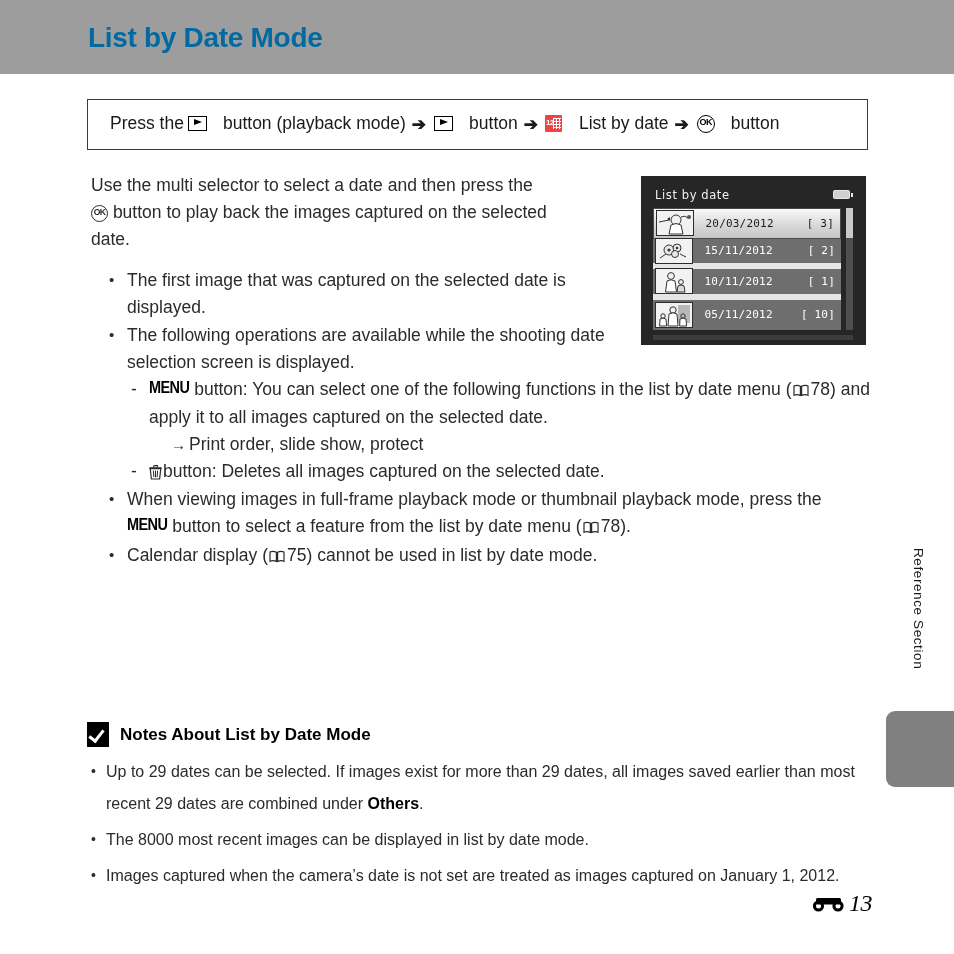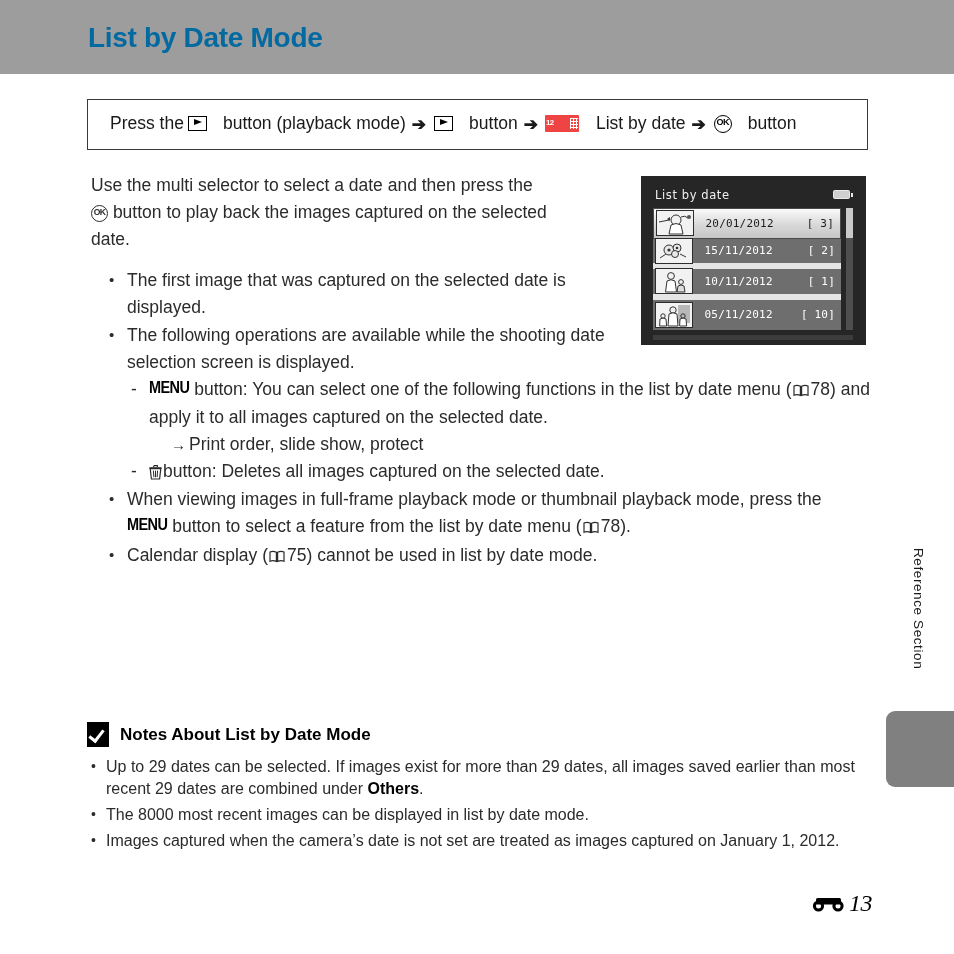--- a/index.html
+++ b/index.html
@@ -82,21 +82,21 @@
     display: inline-block;
     font-size: 17px;
     font-weight: bold;
     margin: 0 5px;
     line-height: 1;
     transform: translateY(1px);
   }
   
   .ico-cal {
     display: inline-block;
-    width: 34px; height: 17px;
+    width: 17px; height: 17px;
     background: #ef4444;
     position: relative;
     margin: 0 4px 0 2px;
     vertical-align: -3px;
     border-radius: 1px;
     overflow: hidden;
   }
   .ico-cal .cal-num {
     position: absolute;
     left: 1px; top: 3.5px;
@@ -400,21 +400,21 @@
   .notes-title {
     font-size: 17px;
     font-weight: bold;
     color: #000;
   }
   ul.notes-list {
     list-style: none;
     margin: 0;
     padding: 0;
     font-size: 16px;
-    line-height: 22px;
+    line-height: 32px;
     color: #2b2b2b;
   }
   ul.notes-list > li {
     position: relative;
     padding-left: 19px;
     margin-bottom: 4px;
   }
   ul.notes-list > li::before {
     content: "\2022";
     position: absolute;
@@ -483,21 +483,21 @@
         <svg width="36" height="24" viewBox="0 0 36 24">
           <rect x="0" y="0" width="36" height="24" fill="#f2f2f2"></rect>
           <path d="M2 11 L12 9" stroke="#333" stroke-width="1" fill="none"></path>
           <path d="M10 8 l3 -2 l0 4 z" fill="#333"></path>
           <ellipse cx="19" cy="9" rx="5" ry="5" fill="none" stroke="#333" stroke-width="1"></ellipse>
           <path d="M14 14 q5 -3 10 0 l2 9 l-14 0 z" fill="#fff" stroke="#333" stroke-width="1"></path>
           <path d="M24 6 q4 -2 7 1" stroke="#333" stroke-width="1" fill="none"></path>
           <circle cx="32" cy="6" r="2" fill="#555"></circle>
         </svg>
       </span>
-      <span class="cam-date">20/01/2012</span>
+      <span class="cam-date">20/03/2012</span>
       <span class="cam-count">[     3]</span>
     </div>
 
     <div class="cam-row">
       <span class="cam-thumb">
         <svg width="36" height="24" viewBox="0 0 36 24">
           <rect x="0" y="0" width="36" height="24" fill="#f2f2f2"></rect>
           <circle cx="13" cy="11" r="5" fill="#e8e8e8" stroke="#333" stroke-width="1"></circle>
           <circle cx="21" cy="9" r="4" fill="#e8e8e8" stroke="#333" stroke-width="1"></circle>
           <circle cx="19" cy="15" r="3.5" fill="#e8e8e8" stroke="#333" stroke-width="1"></circle>

